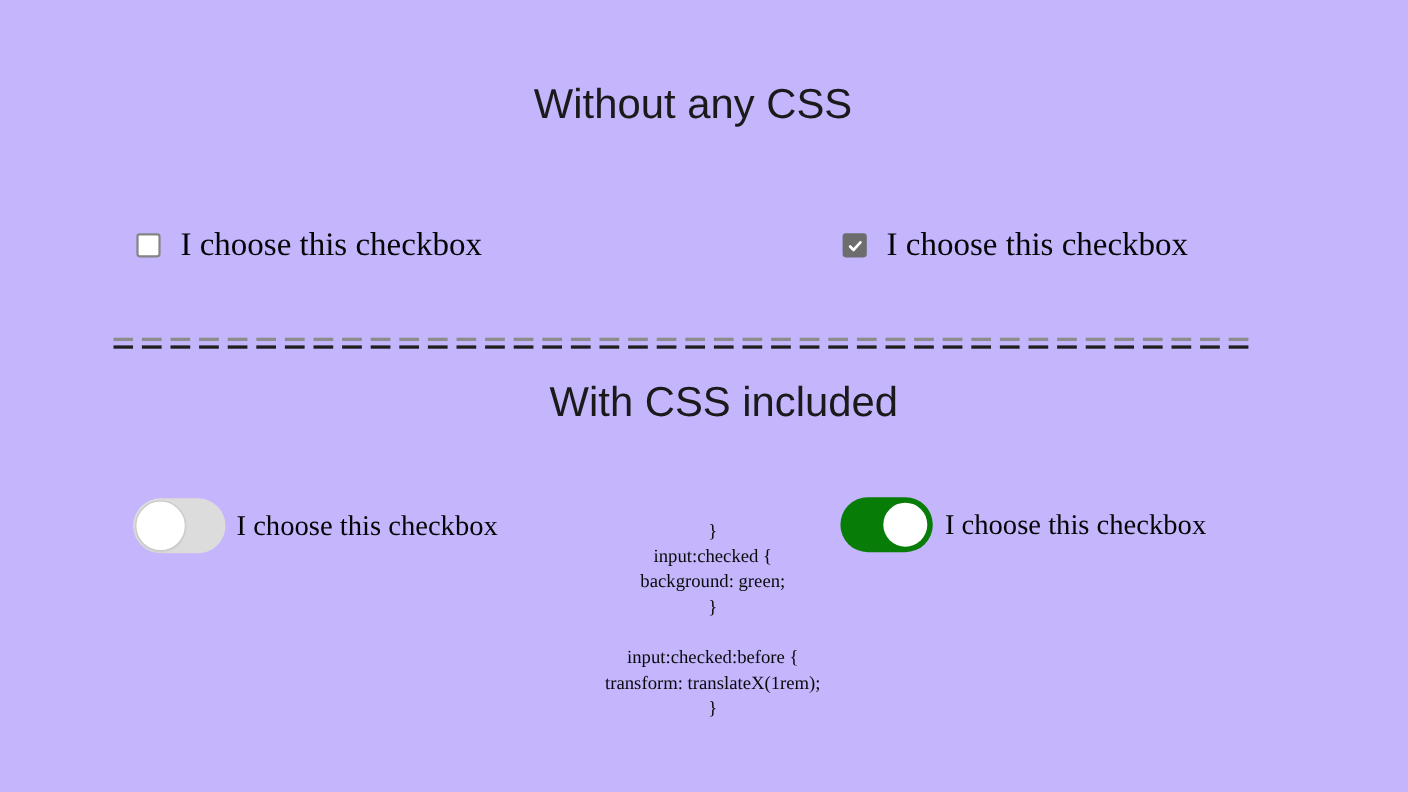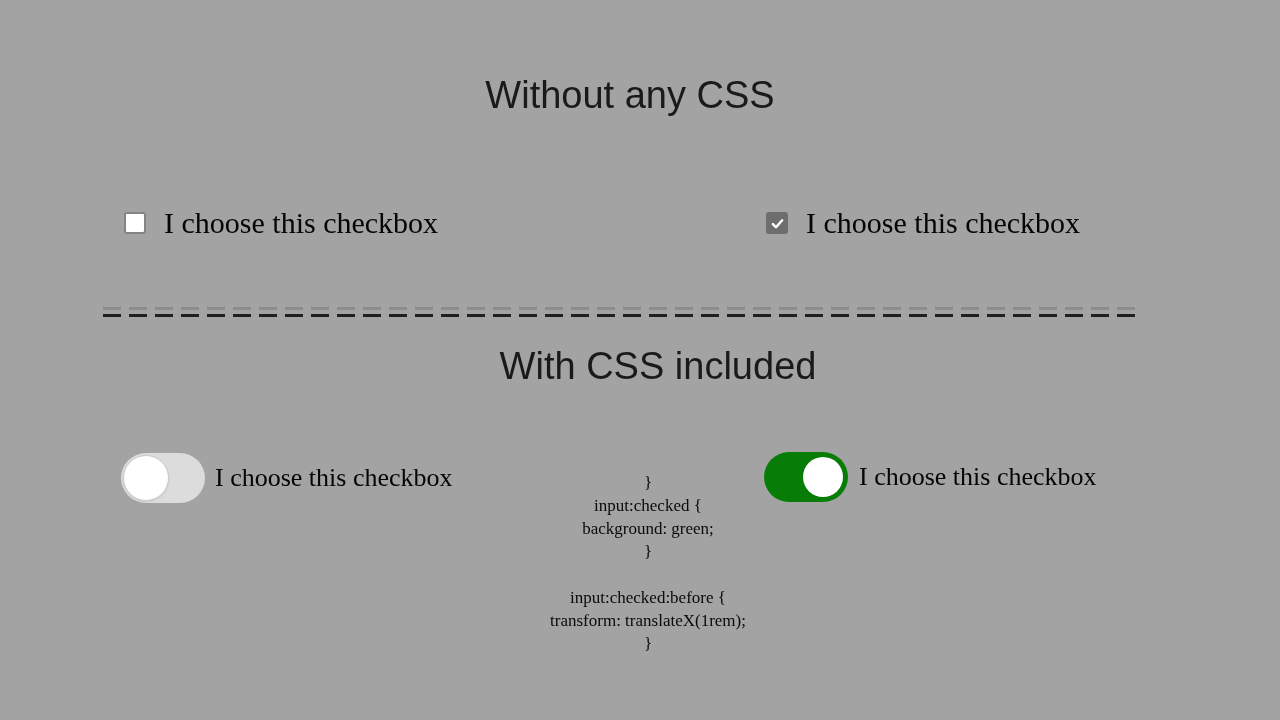--- a/index.html
+++ b/index.html
@@ -1,17 +1,17 @@
 <!DOCTYPE html>
 <html style="--toggle-on: #077d07; --toggle-off: #dcdcdc; --knob: #ffffff; --checkbox-checked-fill: #6d6d6d; --separator-top: #8c8c8c; --separator-bottom: #1f1f1f;"><head>
 <meta charset="utf-8">
 <style>
   html,body{margin:0;padding:0;background:#ffffff;}
   .stage{
-    position:relative;width:1280px;height:720px;background:#a3a3a3;
+    position:relative;width:1280px;height:720px;background:#c4b5fd;
     overflow:hidden;font-family:"Liberation Sans",sans-serif;
   }
   .heading{
     position:absolute;left:0;width:1260px;margin:0;text-align:center;
     font-family:"Liberation Sans",sans-serif;font-weight:400;
     font-size:38px;color:#1a1a1a;letter-spacing:0px;
   }
   .heading-1{top:74px;}
   .heading-2{top:345px;margin-left:28px;}
   .row{position:absolute;display:flex;align-items:center;}

